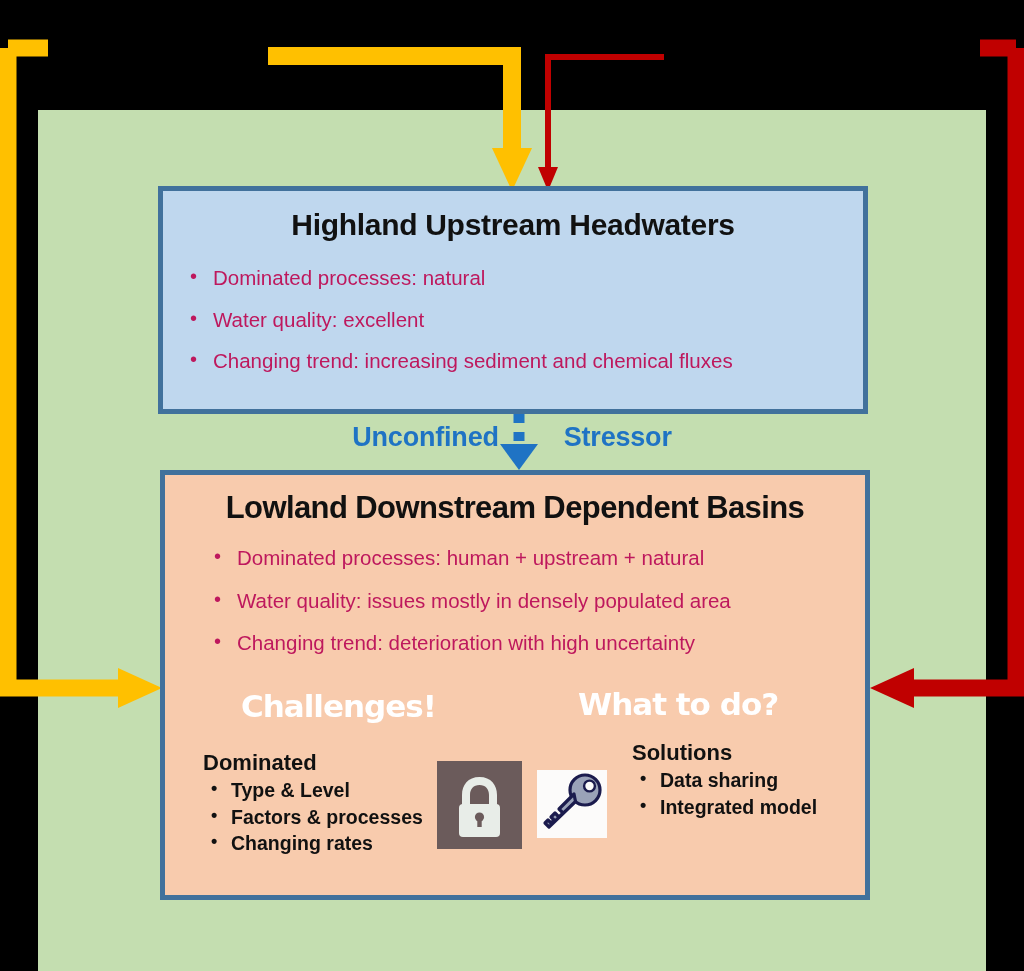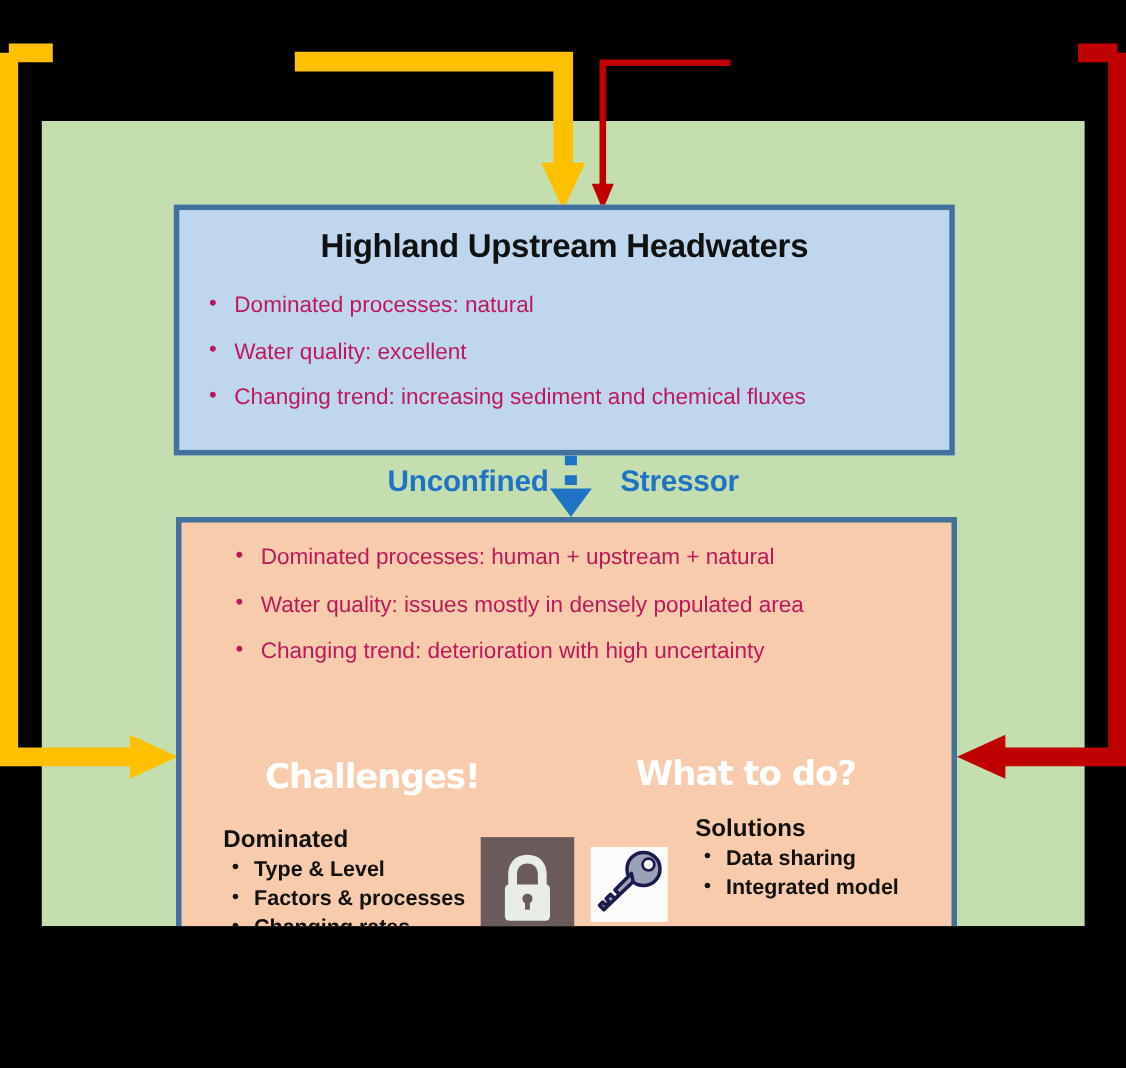--- a/index.html
+++ b/index.html
@@ -1,17 +1,17 @@
 <!DOCTYPE html>
 <html><head>
 <meta charset="utf-8">
 <style>
   html,body{margin:0;padding:0;background:#000;}
   #stage{
-    position:relative;width:1024px;height:842px;background:#000;overflow:hidden;
+    position:relative;width:1024px;height:971px;background:#000;overflow:hidden;
     font-family:"Liberation Sans", sans-serif;
   }
   
   #green-panel{
     position:absolute;left:38px;top:110px;width:948px;height:861px;
     background:#C4DEB0;
   }
   
   #connectors{position:absolute;left:0;top:0;width:1024px;height:971px;pointer-events:none;}
 
@@ -119,20 +119,21 @@
       <li>Water quality: excellent</li>
       <li>Changing trend: increasing sediment and chemical fluxes</li>
     </ul>
   </div>
 
   <div id="stressor-label">
     <span id="stressor-word-left">Unconfined</span><span id="stressor-word-right">Stressor</span>
   </div>
 
   <div class="panel-box" id="downstream-box">
+    <h2 class="box-title" id="downstream-title">Lowland Downstream Dependent Basins</h2>
     <ul class="bullets" id="downstream-bullets">
       <li>Dominated processes: human + upstream + natural</li>
       <li>Water quality: issues mostly in densely populated area</li>
       <li>Changing trend: deterioration with high uncertainty</li>
     </ul>
   </div>
 
   <div class="fancy-head" id="challenges-head">Challenges!</div>
   <div class="fancy-head" id="whattodo-head">What to do?</div>
 

